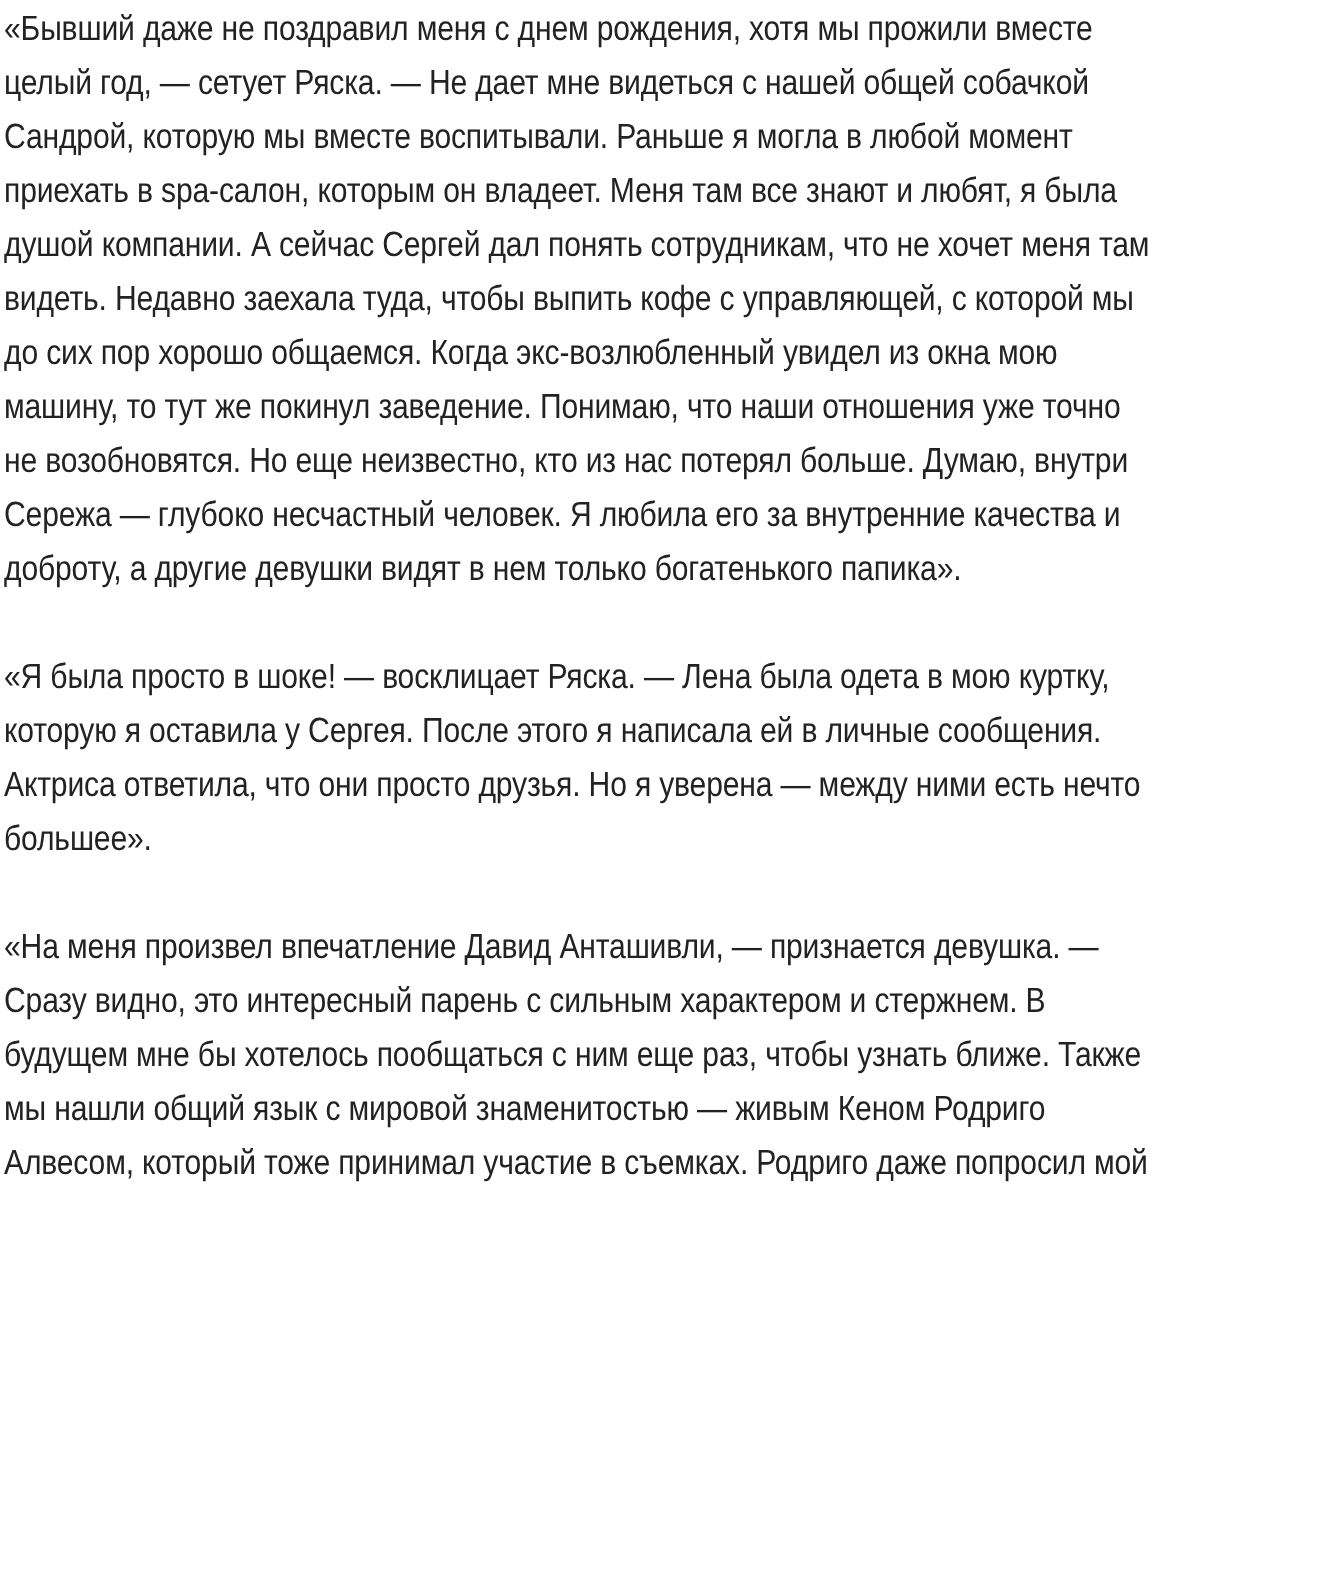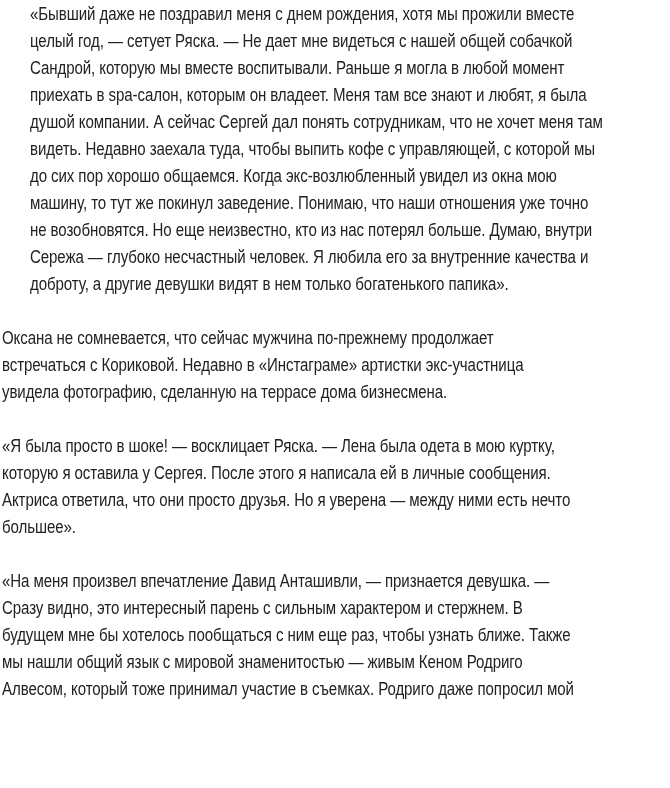--- a/index.html
+++ b/index.html
@@ -18,46 +18,41 @@
     margin: 0 0 27px 0;
     white-space: nowrap;
   }
   .line {
     display: block;
     transform-origin: left center;
     transform: scaleX(0.86);
     letter-spacing: -0.1px;
     height: 27px;
   }
-  .para.first { margin-top: 1px; margin-left: 28px; }
+  .para.first { margin-top: 1px; }
 </style>
 </head>
 <body>
 
 <div class="article">
 
   <div class="para first">
     <span class="line">«Бывший даже не поздравил меня с днем рождения, хотя мы прожили вместе</span>
     <span class="line">целый год, — сетует Ряска. — Не дает мне видеться с нашей общей собачкой</span>
     <span class="line">Сандрой, которую мы вместе воспитывали. Раньше я могла в любой момент</span>
     <span class="line">приехать в spa-салон, которым он владеет. Меня там все знают и любят, я была</span>
     <span class="line">душой компании. А сейчас Сергей дал понять сотрудникам, что не хочет меня там</span>
     <span class="line">видеть. Недавно заехала туда, чтобы выпить кофе с управляющей, с которой мы</span>
     <span class="line">до сих пор хорошо общаемся. Когда экс-возлюбленный увидел из окна мою</span>
     <span class="line">машину, то тут же покинул заведение. Понимаю, что наши отношения уже точно</span>
     <span class="line">не возобновятся. Но еще неизвестно, кто из нас потерял больше. Думаю, внутри</span>
     <span class="line">Сережа — глубоко несчастный человек. Я любила его за внутренние качества и</span>
     <span class="line">доброту, а другие девушки видят в нем только богатенького папика».</span>
   </div>
 
-  <div class="para">
-    <span class="line">Оксана не сомневается, что сейчас мужчина по-прежнему продолжает</span>
-    <span class="line">встречаться с Кориковой. Недавно в «Инстаграме» артистки экс-участница</span>
-    <span class="line">увидела фотографию, сделанную на террасе дома бизнесмена.</span>
-  </div>
 
   <div class="para">
     <span class="line">«Я была просто в шоке! — восклицает Ряска. — Лена была одета в мою куртку,</span>
     <span class="line">которую я оставила у Сергея. После этого я написала ей в личные сообщения.</span>
     <span class="line">Актриса ответила, что они просто друзья. Но я уверена — между ними есть нечто</span>
     <span class="line">большее».</span>
   </div>
 
 
   <div class="para">

